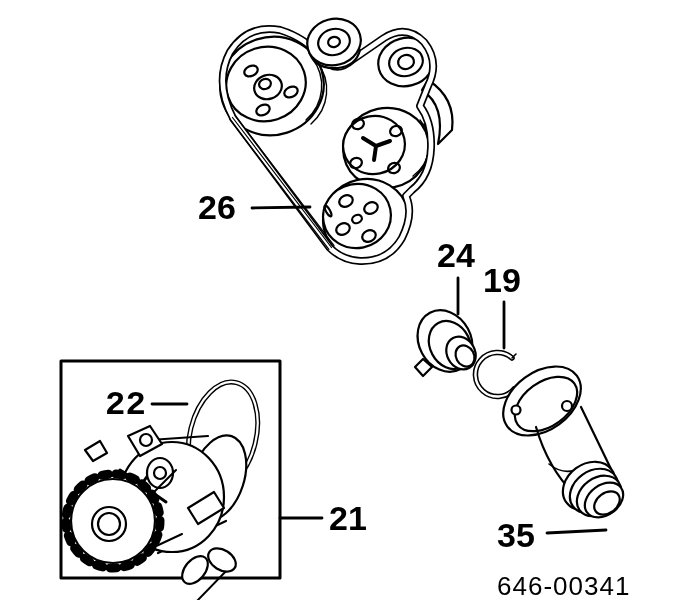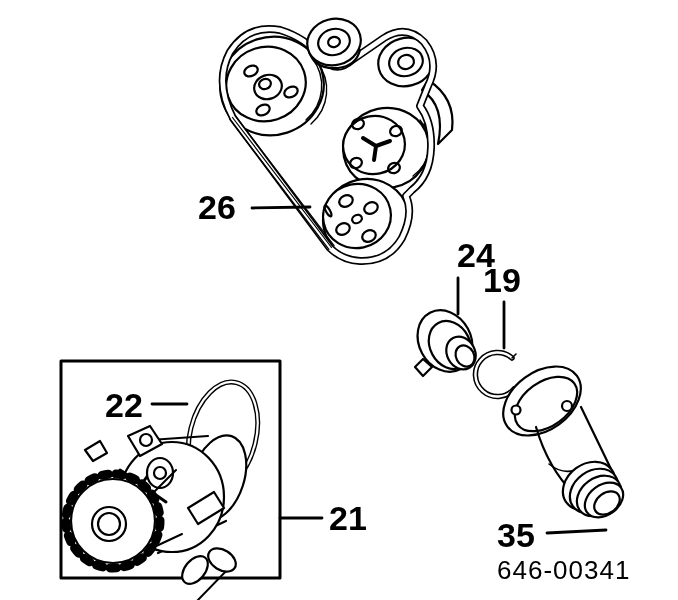--- a/index.html
+++ b/index.html
@@ -33,20 +33,21 @@
   }
   .part-number {
     position: absolute;
     font-family: "Liberation Sans", sans-serif;
     font-weight: 500;
     font-size: 26px;
     line-height: 1;
     color: #000000;
     letter-spacing: 1px;
     white-space: nowrap;
+    margin-top: 16px;
   }
 </style>
 </head>
 <body>
 
 <div class="stage">
 
   <svg width="678" height="600" viewBox="0 0 678 600" fill="none" stroke="#000000" stroke-width="2.2" stroke-linecap="round" stroke-linejoin="round">
 
     <g>
@@ -181,25 +182,25 @@
       <line x1="458" y1="278" x2="458" y2="314"></line>
       <line x1="504" y1="302" x2="504" y2="348"></line>
       <line x1="152" y1="404" x2="187" y2="404"></line>
       <line x1="280" y1="518" x2="322" y2="518"></line>
       <line x1="547" y1="533" x2="606" y2="530"></line>
     </g>
   </svg>
 
   <div class="callout" style="left:198px; top:190px;">26</div>
 
-  <div class="callout" style="left:457px; top:238px;">24</div>
+  <div class="callout" style="left:437px; top:238px;">24</div>
 
   <div class="callout" style="left:483px; top:263px;">19</div>
 
-  <div class="callout" style="left:105px; top:388px;">22</div>
+  <div class="callout" style="left:105px; top:388px;font-family:Liberation Mono, monospace;">22</div>
 
   <div class="callout" style="left:329px; top:501px;">21</div>
 
   <div class="callout" style="left:497px; top:518px;">35</div>
 
   <div class="part-number" style="left:497px; top:557px;">646-00341</div>
 
 </div>
 
 </body></html>

